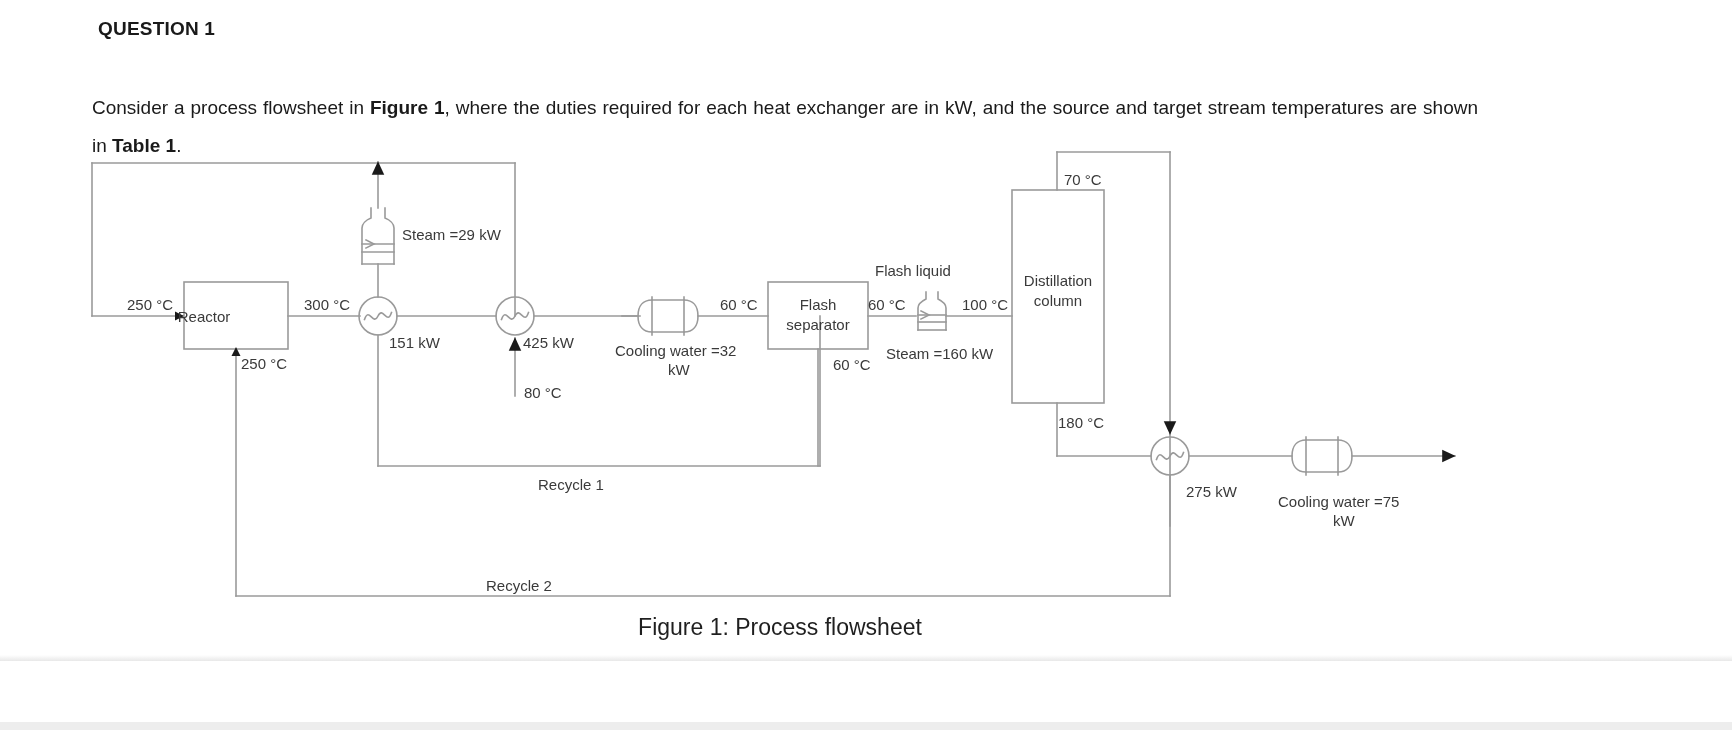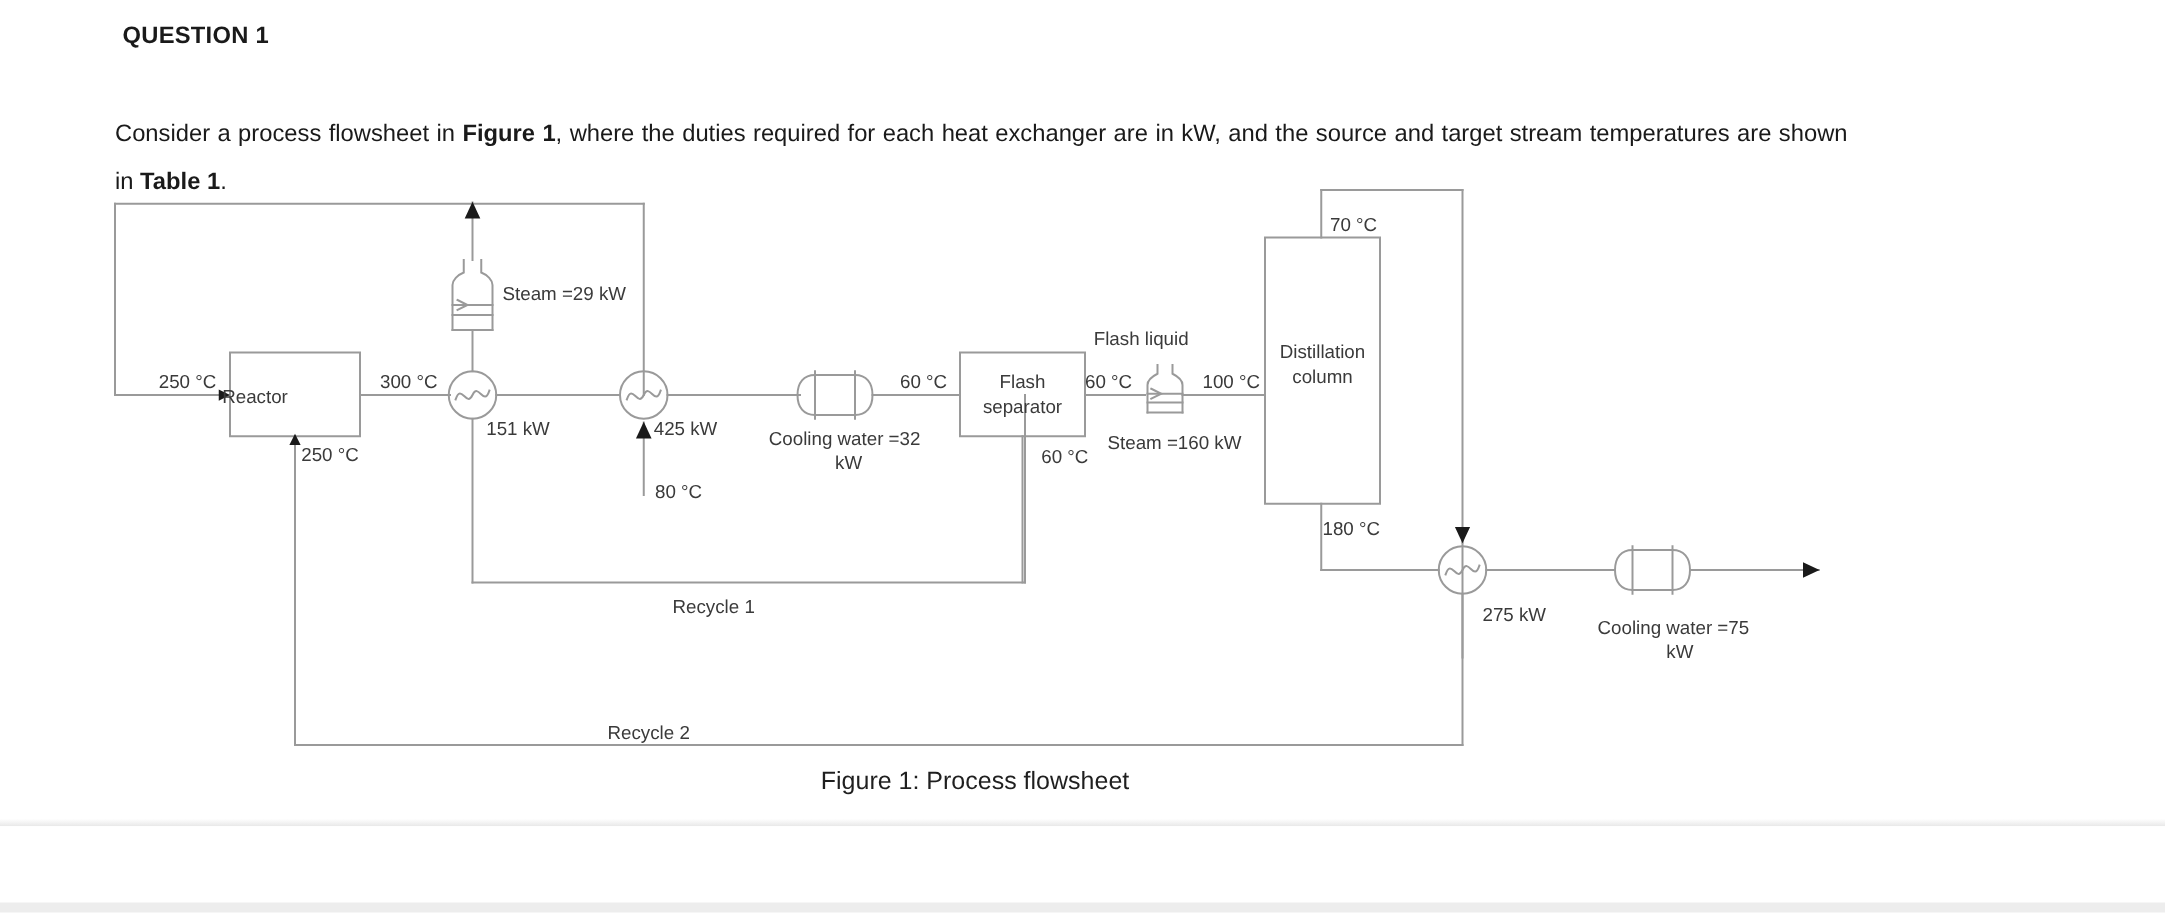--- a/index.html
+++ b/index.html
@@ -52,21 +52,21 @@
     height: 520px;
   }
   #figure svg { display: block; }
 
   .caption {
     position: absolute;
     left: 0;
     top: 614px;
     width: 1560px;
     text-align: center;
-    font-size: 20px;
+    font-size: 23px;
     color: #1f1f1f;
   }
   
   .page-edge {
     position: absolute;
     left: 0;
     top: 655px;
     width: 1732px;
     height: 6px;
     background: linear-gradient(to bottom,#ffffff,#e8e8e8);

